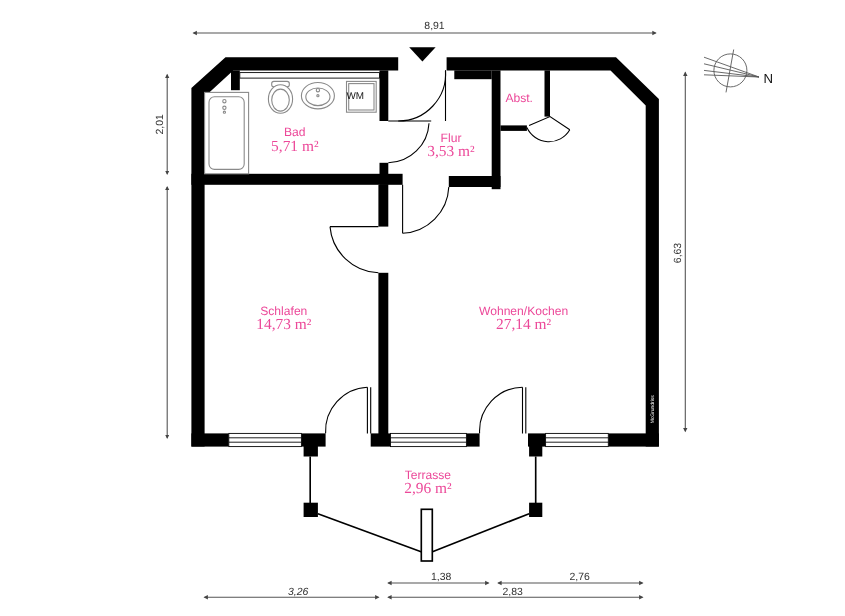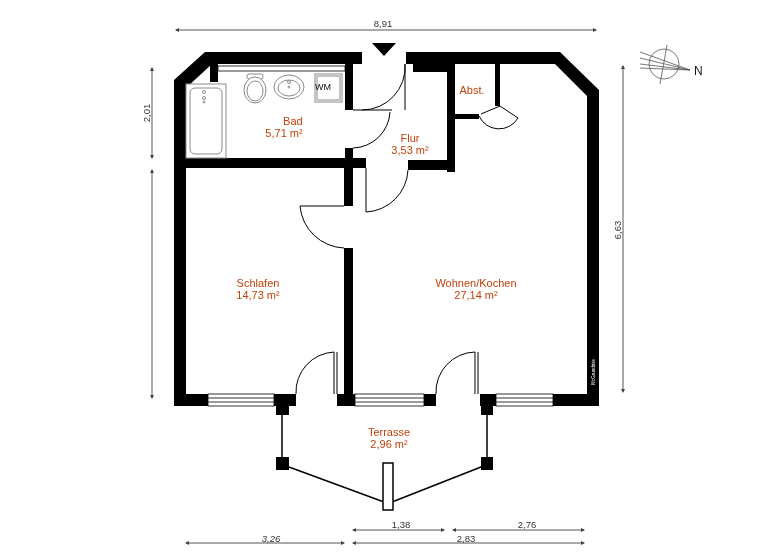--- a/index.html
+++ b/index.html
@@ -1,20 +1,20 @@
 <!DOCTYPE html>
 <html><head>
 <meta charset="utf-8">
 <style>
   html, body { margin: 0; padding: 0; background: #ffffff; }
   body { width: 768px; height: 560px; overflow: hidden; position: relative; font-family: "Liberation Sans", sans-serif; }
   #plan { position: absolute; left: 0; top: 0; width: 768px; height: 560px; }
-  .lbl { position: absolute; text-align: center; color: #c2410c; transform: translateX(-50%); white-space: nowrap; }
+  .lbl { position: absolute; text-align: center; color: #ec4899; transform: translateX(-50%); white-space: nowrap; }
   .room-name { font-size: 11px; line-height: 13px; }
-  .room-area { font-size: 11px; line-height: 11px; }
+  .room-area { font-size: 14px; line-height: 11px; font-family: Liberation Serif, serif; }
   .dim { position: absolute; font-size: 9.5px; color: #333; white-space: nowrap; }
   .dim.h { transform: translateX(-50%); }
   .dim.v { transform: translate(-50%, -50%) rotate(-90deg); }
   .wm-text { position: absolute; font-size: 9px; color: #111; }
   .compass-n { position: absolute; font-size: 12px; color: #111; }
   .brand { position: absolute; font-size: 4.5px; color: #fff; transform: translate(-50%,-50%) rotate(-90deg); white-space: nowrap; }
 </style>
 </head>
 <body>
 
@@ -152,25 +152,25 @@
   <g stroke="#555" stroke-width="0.8" fill="none">
     <circle cx="664" cy="64" r="15"></circle>
     <line x1="667" y1="45" x2="660" y2="84"></line>
     <line x1="640" y1="52" x2="690" y2="70"></line>
     <line x1="640" y1="58" x2="690" y2="70"></line>
     <line x1="640" y1="64" x2="690" y2="70"></line>
     <line x1="640" y1="68" x2="690" y2="70"></line>
   </g>
 </svg>
 
-<div class="lbl" style="left:284px; top:115px;text-align:right;">
+<div class="lbl" style="left:268px; top:115px;">
   <div class="room-name">Bad</div>
   <div class="room-area">5,71 m²</div>
 </div>
-<div class="lbl" style="left:410px; top:120px;margin-top:12px;">
+<div class="lbl" style="left:410px; top:120px;">
   <div class="room-name">Flur</div>
   <div class="room-area">3,53 m²</div>
 </div>
 <div class="lbl" style="left:472px; top:84px;">
   <div class="room-name">Abst.</div>
 </div>
 <div class="lbl" style="left:258px; top:277px;">
   <div class="room-name">Schlafen</div>
   <div class="room-area">14,73 m²</div>
 </div>
@@ -178,21 +178,21 @@
   <div class="room-name">Wohnen/Kochen</div>
   <div class="room-area">27,14 m²</div>
 </div>
 <div class="lbl" style="left:389px; top:426px;">
   <div class="room-name">Terrasse</div>
   <div class="room-area">2,96 m²</div>
 </div>
 
 <div class="wm-text" style="left:315px; top:82px;">WM</div>
 
-<div class="dim h" style="left:383px; top:18px;">8,91</div>
+<div class="dim h" style="left:395px; top:18px;">8,91</div>
 <div class="dim v" style="left:146px; top:113px;">2,01</div>
 <div class="dim v" style="left:617px; top:230px;">6,63</div>
 <div class="dim h" style="left:401px; top:519px;">1,38</div>
 <div class="dim h" style="left:527px; top:519px;text-align:center;">2,76</div>
 <div class="dim h" style="left:271px; top:533px;font-style:italic;">3,26</div>
 <div class="dim h" style="left:466px; top:533px;">2,83</div>
 
 <div class="compass-n" style="left:694px; top:64px;">N</div>
 
 <div class="brand" style="left:593px; top:372px;">McGrundriss</div>

